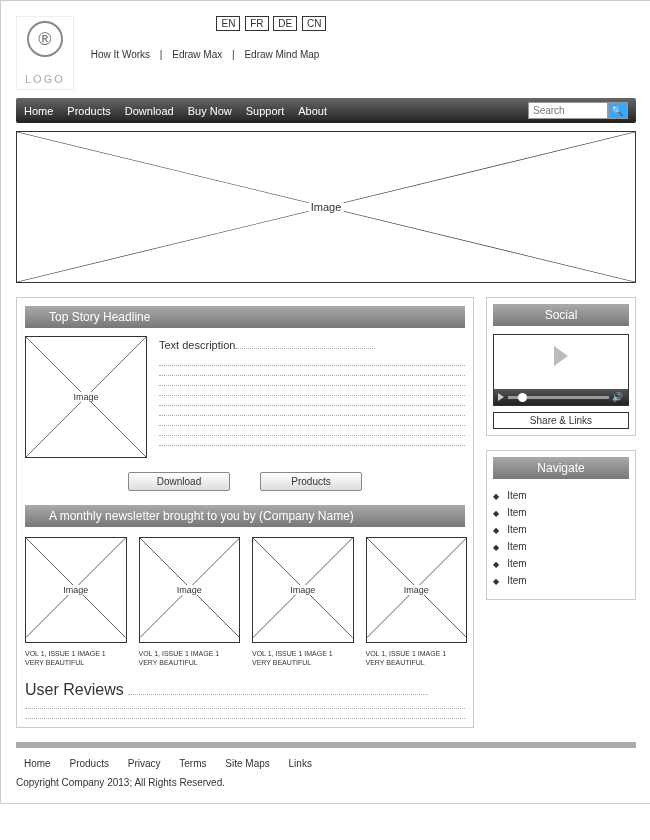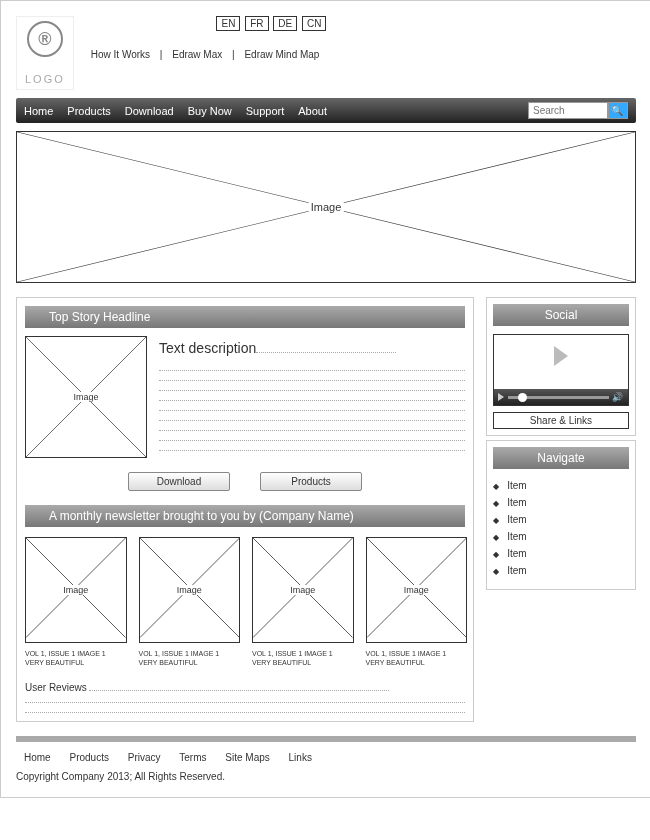--- a/index.html
+++ b/index.html
@@ -18,38 +18,38 @@
 .navbar{background:linear-gradient(#666,#222);display:flex;align-items:center;padding:4px 8px;border-radius:2px;margin-bottom:8px}
 .navbar a{color:#fff;font-size:11px;margin-right:14px;text-decoration:none;cursor:pointer}
 .search-box{margin-left:auto;display:flex}
 .search-box input{font-size:10px;padding:2px 4px;width:70px;border:1px solid #999}
 .search-btn{background:#3af;border:1px solid #999;width:18px;display:flex;align-items:center;justify-content:center;cursor:pointer;font-size:10px}
 .hero{border:1px solid #333;height:150px;position:relative;margin-bottom:14px}
 .hero svg{width:100%;height:100%}
 .hero-label{position:absolute;top:50%;left:50%;transform:translate(-50%,-50%);font-size:11px;background:#fff;padding:0 2px}
 .cols{display:flex;gap:12px}
 .main{flex:1;border:1px solid #ccc;padding:8px}
-.side{width:150px;display:flex;flex-direction:column;gap:4px}
+.side{width:150px;display:flex;flex-direction:column;gap:14px}
 .side-box{border:1px solid #ccc;padding:6px}
 .bar{background:linear-gradient(#aaa,#777);color:#fff;font-size:12px;padding:4px 24px;margin-bottom:8px}
 .bar-center{text-align:center}
 .story{display:flex;gap:12px;margin-bottom:10px}
 .thumb{width:120px;height:120px;border:1px solid #333;position:relative;flex-shrink:0}
 .thumb svg{width:100%;height:100%}
 .thumb-label{position:absolute;top:50%;left:50%;transform:translate(-50%,-50%);font-size:9px;background:#fff}
-.text-desc{flex:1;font-size:14px;line-height:1.8}
+.text-desc{flex:1;font-size:11px;line-height:1.8}
 .dotted{border-bottom:1px dotted #aaa;height:9px}
 .btns{display:flex;gap:30px;justify-content:center;margin:14px 0}
 .btn{background:linear-gradient(#fff,#ddd);border:1px solid #888;padding:3px 0;font-size:10px;cursor:pointer;width:100px;text-align:center;border-radius:2px}
 .newsletter-row{display:flex;gap:14px;margin-top:10px}
 .nl-item{flex:1}
 .nl-thumb{width:100%;aspect-ratio:1;border:1px solid #333;position:relative}
 .nl-thumb svg{width:100%;height:100%}
 .nl-caption{font-size:7px;margin-top:6px;line-height:1.3}
-.reviews{font-size:10px;margin-top:14px}
+.reviews{font-size:16px;margin-top:14px}
 .video{border:1px solid #333;height:70px;position:relative;background:#fff}
 .play{position:absolute;top:30%;left:50%;transform:translate(-50%,-50%);width:0;height:0;border-left:14px solid #bbb;border-top:10px solid transparent;border-bottom:10px solid transparent;cursor:pointer}
 .vctrl{position:absolute;bottom:0;left:0;right:0;height:16px;background:linear-gradient(#555,#222);display:flex;align-items:center;padding:0 4px;gap:4px}
 .vbtn{width:0;height:0;border-left:6px solid #ccc;border-top:4px solid transparent;border-bottom:4px solid transparent}
 .vtrack{flex:1;height:3px;background:#999;position:relative}
 .vknob{position:absolute;left:10%;top:-3px;width:9px;height:9px;background:#fff;border-radius:50%}
 .share{border:1px solid #333;text-align:center;font-size:10px;padding:2px;margin-top:6px;cursor:pointer}
 .nav-list{list-style:none;padding:0;margin:4px 0;font-size:10px}
 .nav-list li{padding:3px 0;cursor:pointer}
 .nav-list li::before{content:"◆";margin-right:8px;font-size:8px}

